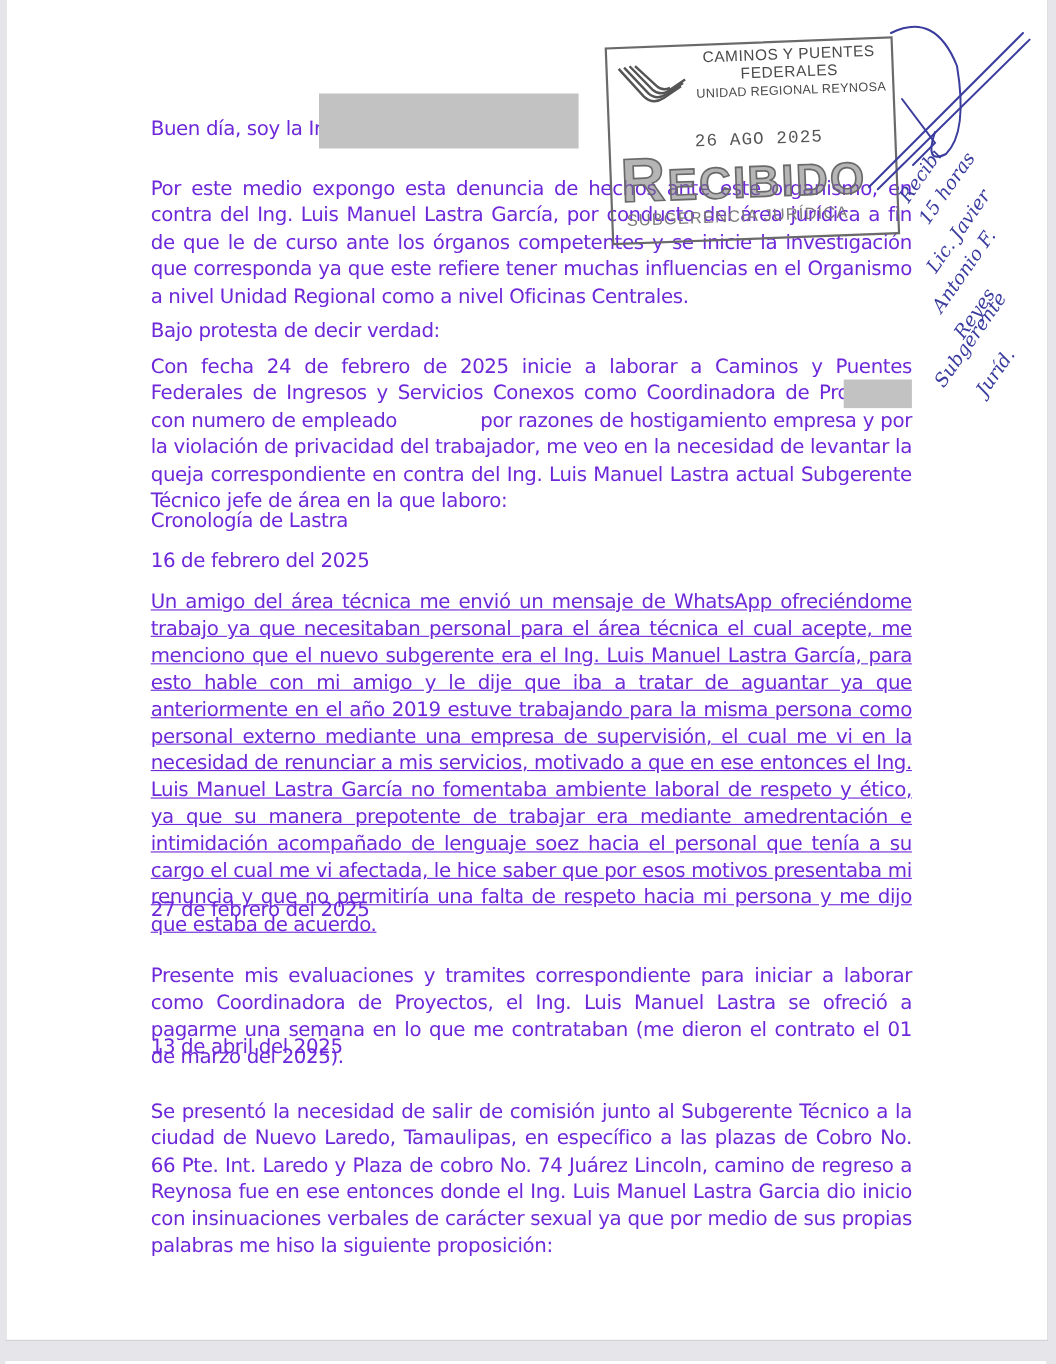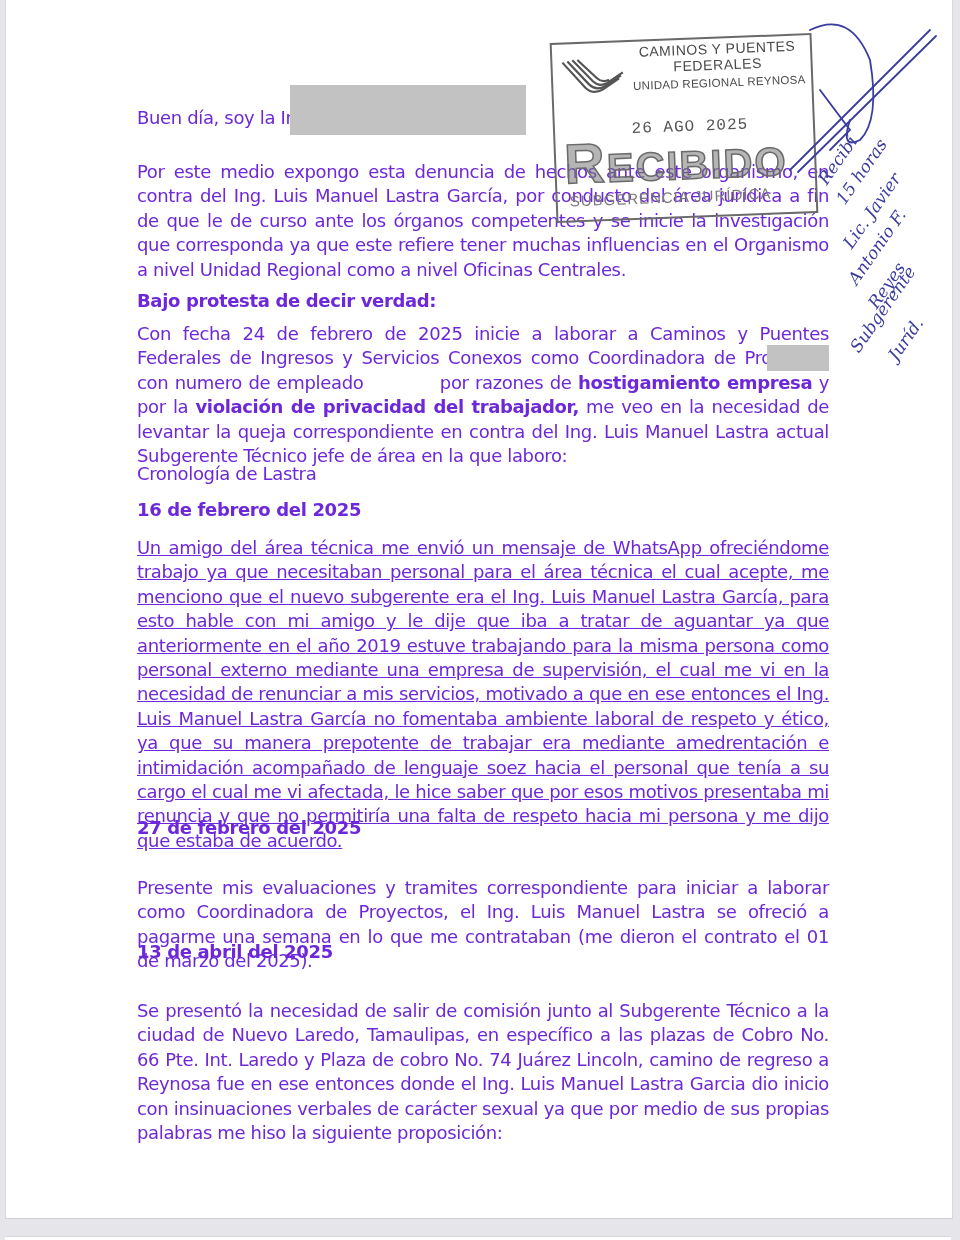--- a/index.html
+++ b/index.html
@@ -41,21 +41,21 @@
       width: 692px;
       font-size: 18px;
       line-height: 24.4px;
       color: #6d28d9;
       letter-spacing: -0.35px;
     }
     .justify {
       text-align: justify;
       text-align-last: left;
     }
-    .bold { font-weight: bold; }
+    .bold { font-weight: normal; }
     #greeting { top: 106px; }
     #greeting-redact {
       position: absolute;
       left: 290px;
       top: 85px;
       width: 236px;
       height: 50px;
       background: #c2c2c2;
     }
     #intro { top: 160px; }

